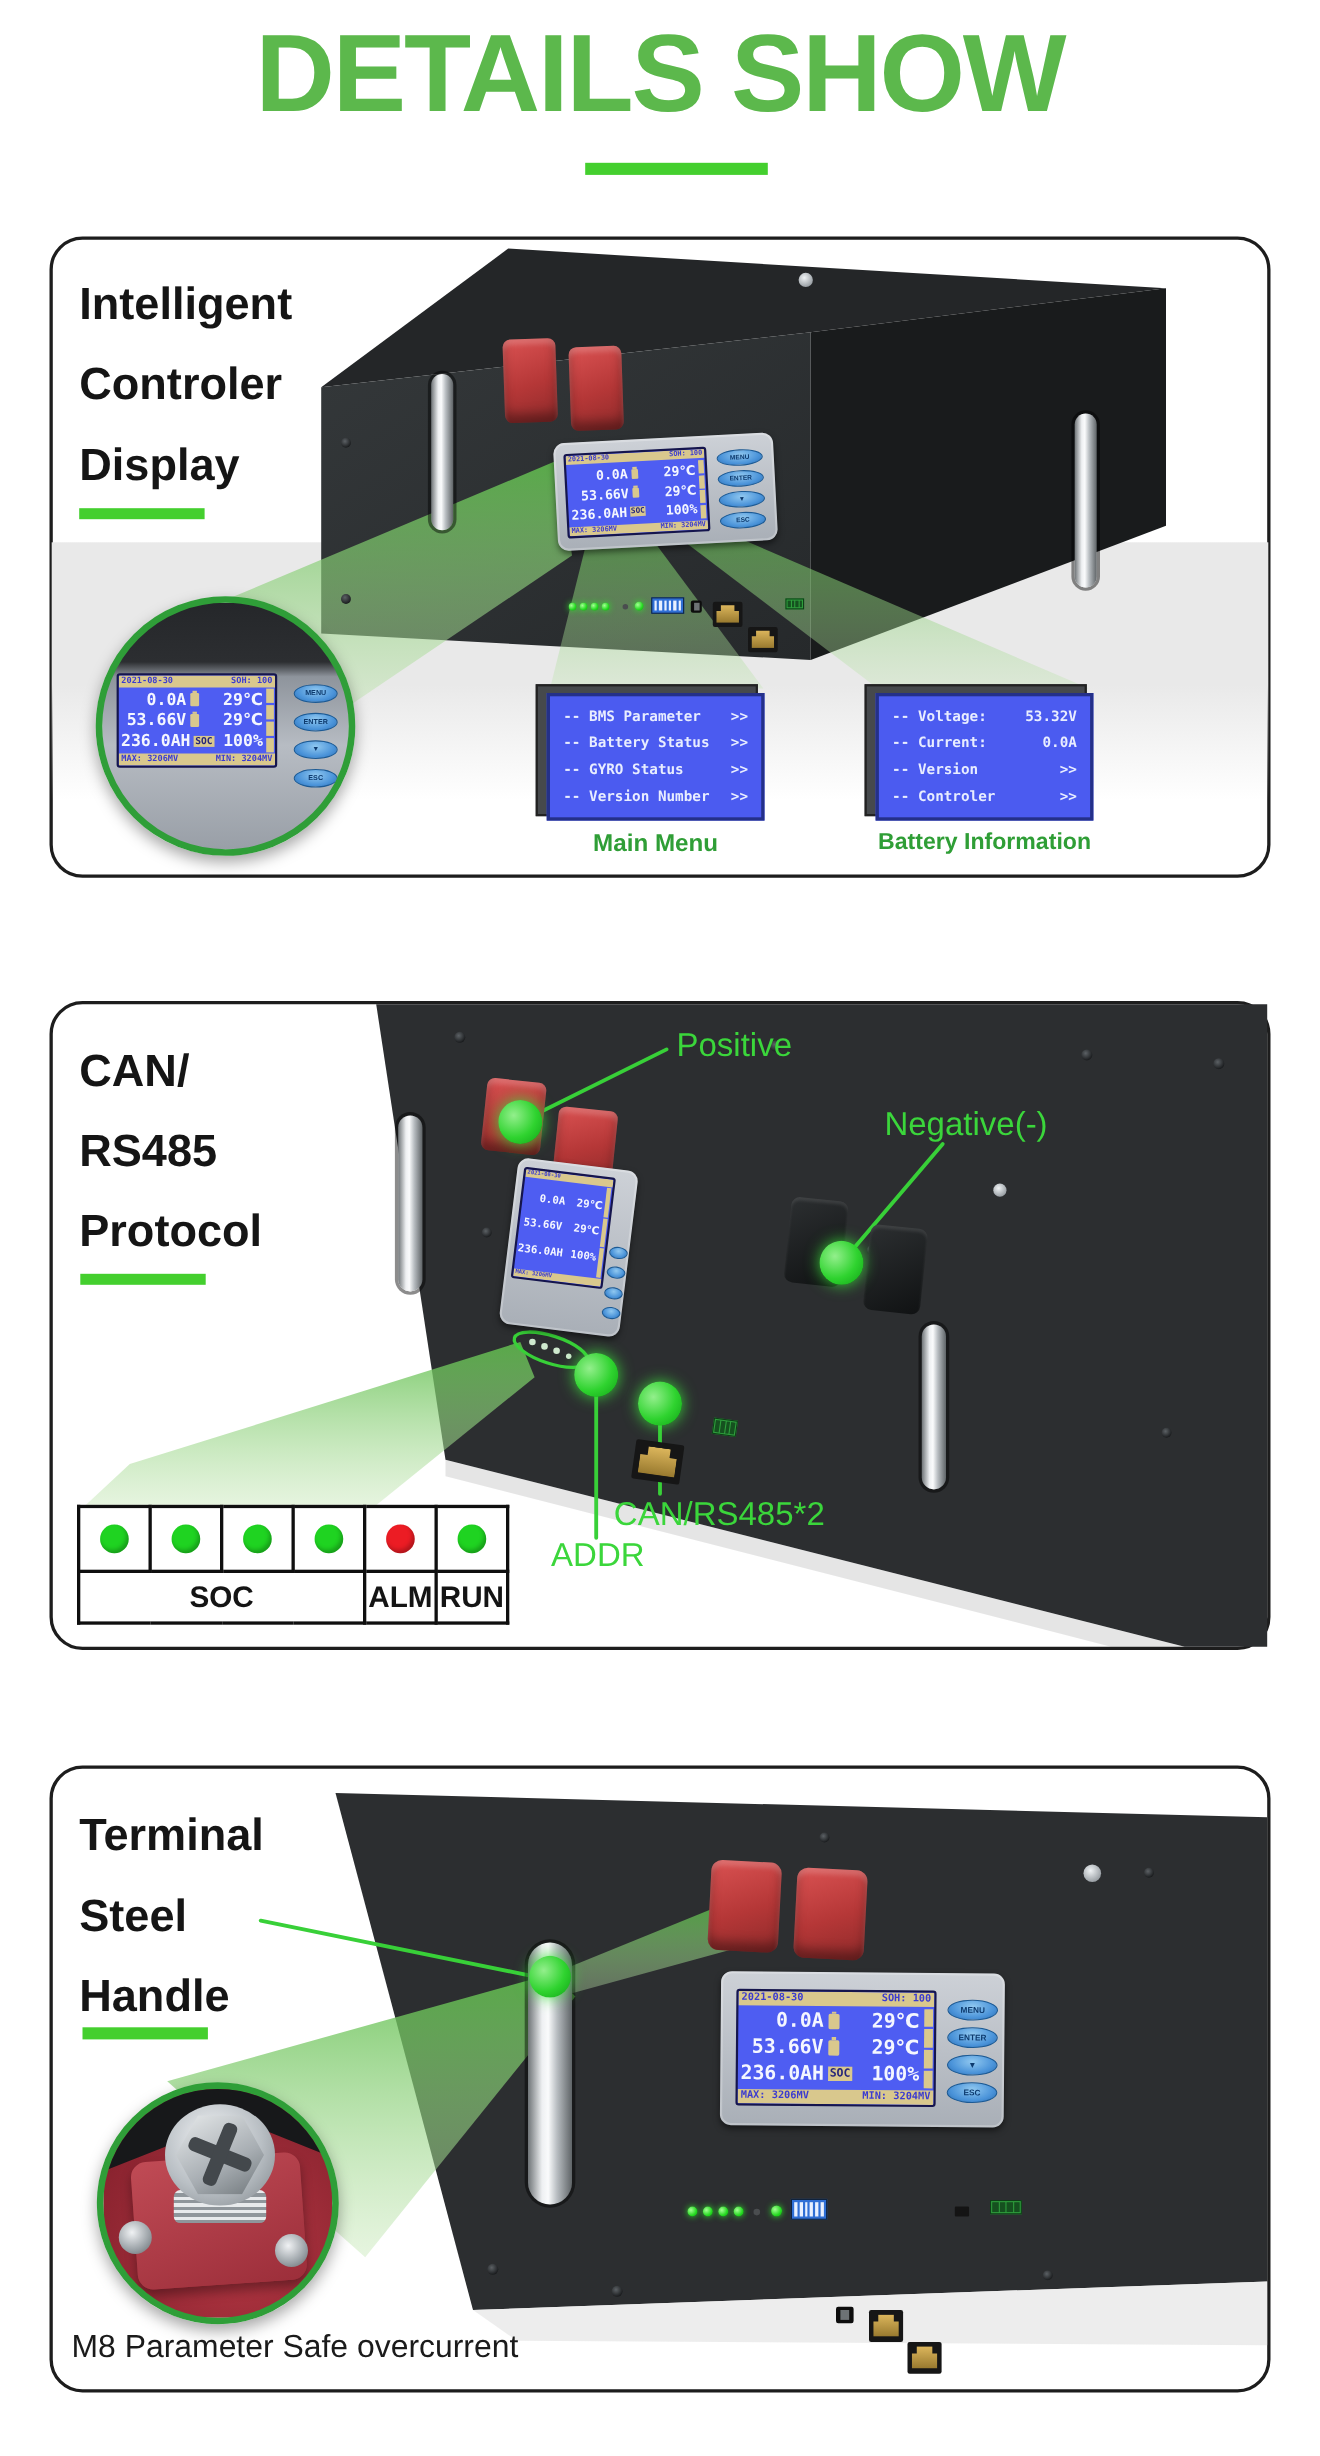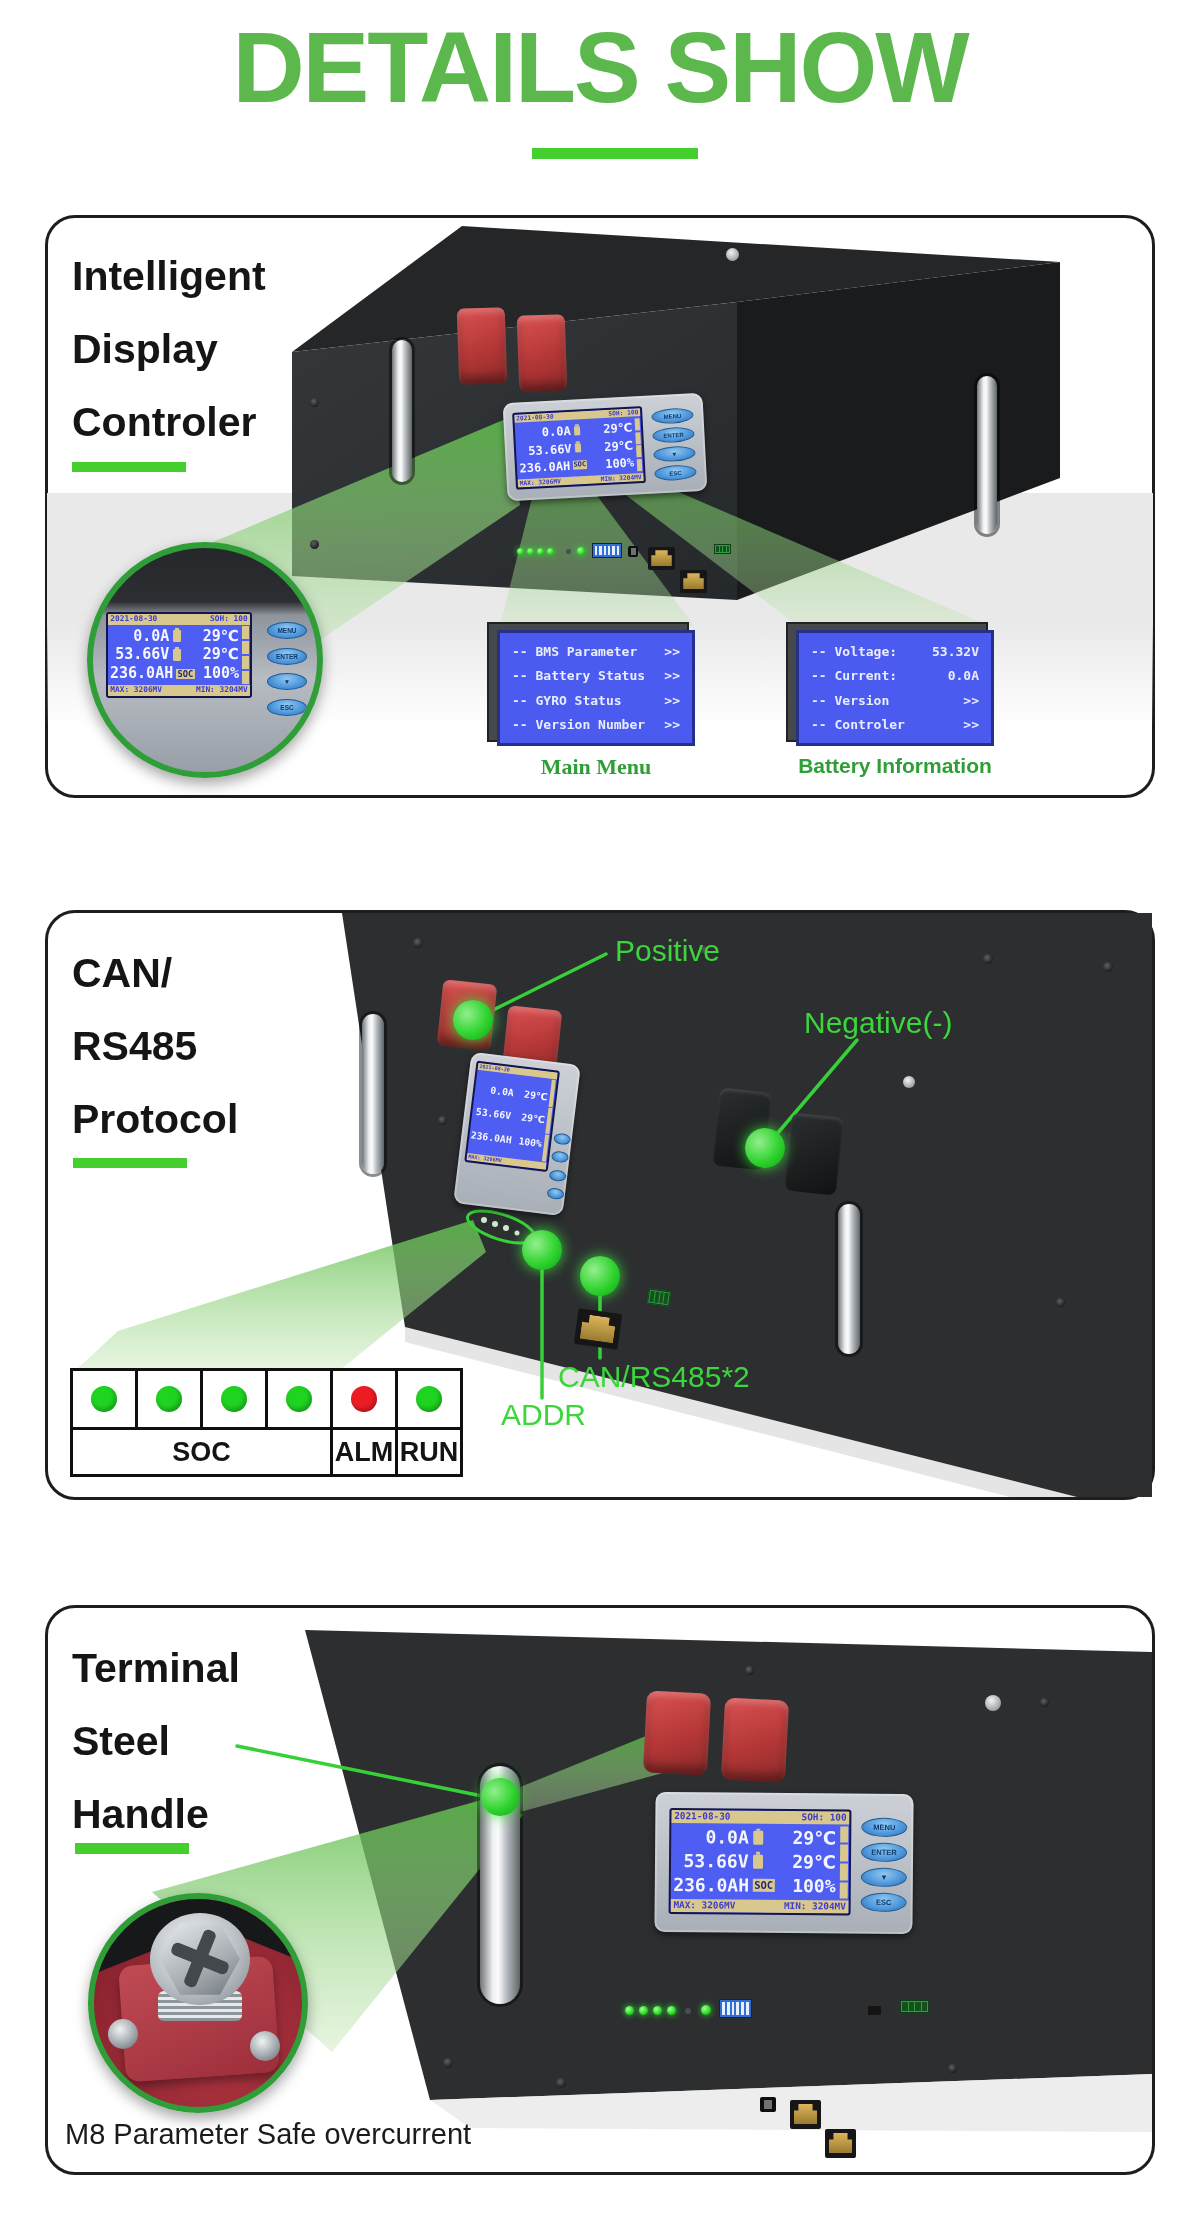--- a/index.html
+++ b/index.html
@@ -159,22 +159,22 @@
     <polygon points="305,1630 1152,1652 1152,2074 430,2100" fill="#2c2e30"></polygon>
     <polygon points="430,2100 1152,2074 1152,2132 470,2128" fill="#e9e9e9" opacity="0.8"></polygon>
 
     <polygon points="646,1736 670,1771 520,1812 503,1794" fill="url(#beamG)" opacity="0.9"></polygon>
     <polygon points="503,1794 523,1815 332,2052 152,1892" fill="url(#beamG)"></polygon>
     <line x1="237" y1="1746" x2="492" y2="1798" stroke="#38d038" stroke-width="3.5" stroke-linecap="round"></line>
   </svg>
 
   <div class="abs heading" style="left:72px;top:240px;">
     <div>Intelligent</div>
+    <div>Controler</div>
     <div>Display</div>
-    <div>Controler</div>
   </div>
   <div class="abs hbar" style="left:72px;top:462px;"></div>
 
   <div class="abs rconn" style="left:458px;top:308px;width:48px;height:76px;transform:rotate(-2deg);"></div>
   <div class="abs rconn" style="left:518px;top:315px;width:48px;height:76px;transform:rotate(-2deg);"></div>
   <div class="abs chrome" style="left:392px;top:340px;width:20px;height:142px;"></div>
   <div class="abs chrome" style="left:977px;top:376px;width:20px;height:158px;"></div>
   <div class="abs boltlight" style="left:726px;top:248px;width:13px;height:13px;"></div>
   <div class="abs bolt" style="left:310px;top:398px;width:9px;height:9px;"></div>
   <div class="abs bolt" style="left:310px;top:540px;width:9px;height:9px;"></div>
@@ -303,21 +303,21 @@
       </div>
     <div class="srow">
         <span>-- GYRO Status</span>
         <span>&gt;&gt;</span>
       </div>
     <div class="srow">
         <span>-- Version Number</span>
         <span>&gt;&gt;</span>
       </div>
   </div>
-  <div class="abs caption" style="left:497px;top:754px;width:198px;font-size:22px;font-family:Liberation Serif, serif;">Main Menu</div>
+  <div class="abs caption" style="left:497px;top:754px;width:198px;font-size:22px;">Main Menu</div>
 
   <div class="abs screenback" style="left:786px;top:622px;width:198px;height:116px;"></div>
   <div class="abs screen" style="left:796px;top:630px;width:198px;height:116px;">
     <div class="srow">
         <span>-- Voltage:</span>
         <span>53.32V</span>
       </div>
     <div class="srow">
         <span>-- Current:</span>
         <span>0.0A</span>

